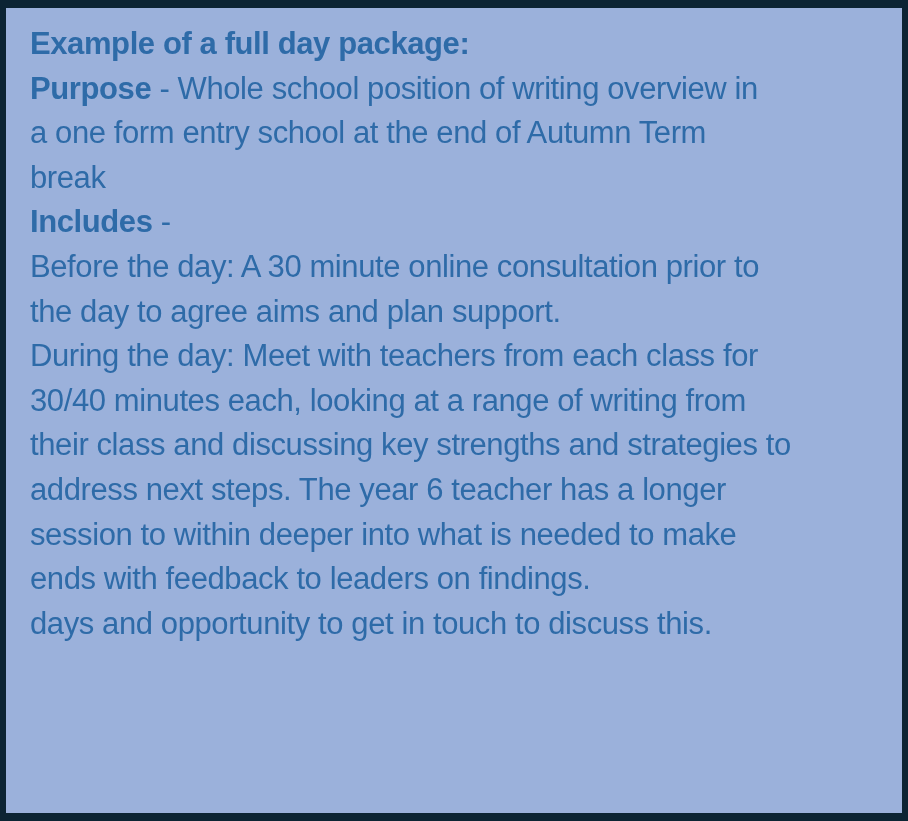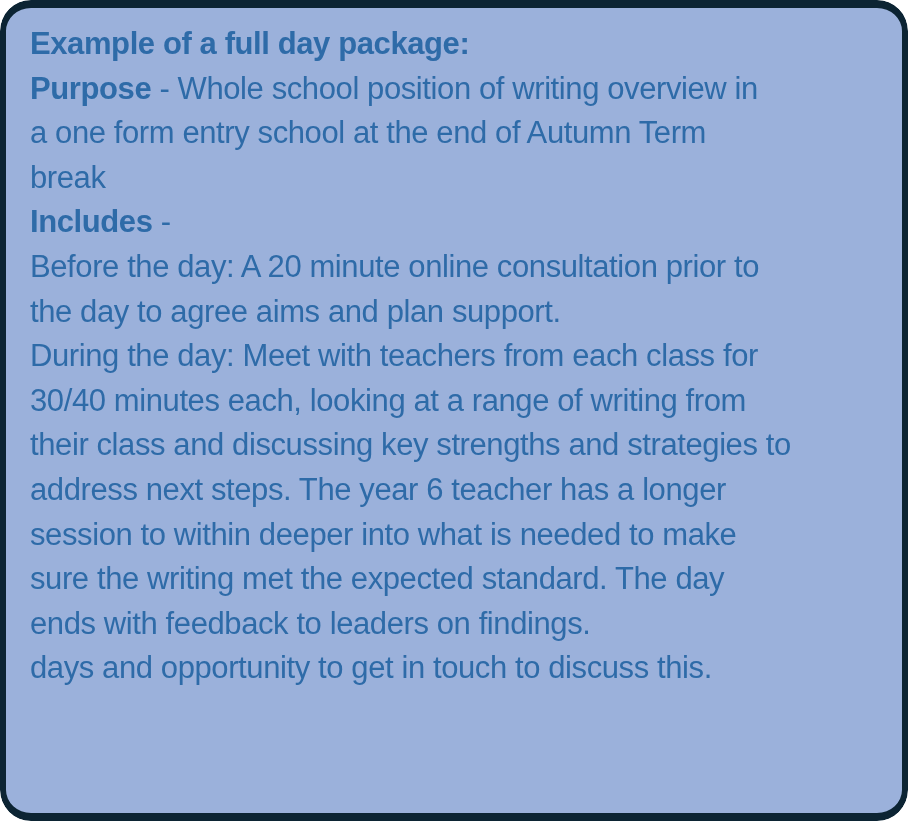--- a/index.html
+++ b/index.html
@@ -1,20 +1,20 @@
 <!DOCTYPE html>
 <html style="--bg: #9BB1DB; --border: #0C2433; --text: #2E6BA8;"><head>
 <meta charset="utf-8">
 <style>
   :root {
     --bg: #9BB1DB;
     --border: #0C2433;
     --text: #2E6BA8;
   }
-  * { margin: 0; padding: 0; box-sizing: border-box; border-radius: 31px; }
+  * { margin: 0; padding: 0; box-sizing: border-box; }
   html, body {
     width: 908px;
     height: 821px;
     background: #fff;
     font-family: "Liberation Sans", sans-serif;
   }
   .frame {
     width: 908px;
     height: 821px;
     background: var(--bg);
@@ -44,24 +44,23 @@
 </head>
 <body>
 
 <div class="frame">
   <div class="text-block" id="package-text">
       <div class="line"><span class="seg-bold">Example of a full day package:</span></div>
       <div class="line"><span class="seg-bold">Purpose</span><span> - Whole school position of writing overview in</span></div>
       <div class="line"><span>a one form entry school at the end of Autumn Term</span></div>
       <div class="line"><span>break</span></div>
       <div class="line"><span class="seg-bold">Includes</span><span> -</span></div>
-      <div class="line"><span class="seg-underline">Before the day</span><span>: A 20 minute online consultation prior to</span></div>
+      <div class="line"><span class="seg-underline">Before the day</span><span>: A 30 minute online consultation prior to</span></div>
       <div class="line"><span>the day to agree aims and plan support.</span></div>
       <div class="line"><span class="seg-underline">During the day: </span><span>Meet with teachers from each class for</span></div>
       <div class="line"><span>30/40 minutes each, looking at a range of writing from</span></div>
       <div class="line"><span>their class and discussing key strengths and strategies to</span></div>
       <div class="line"><span>address next steps. The year 6 teacher has a longer</span></div>
       <div class="line"><span>session to within deeper into what is needed to make</span></div>
-      <div class="line"><span>sure the writing met the expected standard. The day</span></div>
       <div class="line"><span>ends with feedback to leaders on findings.</span></div>
       <div class="line"><span>days and opportunity to get in touch to discuss this.</span></div>
     </div>
 </div>
 
 </body></html>

